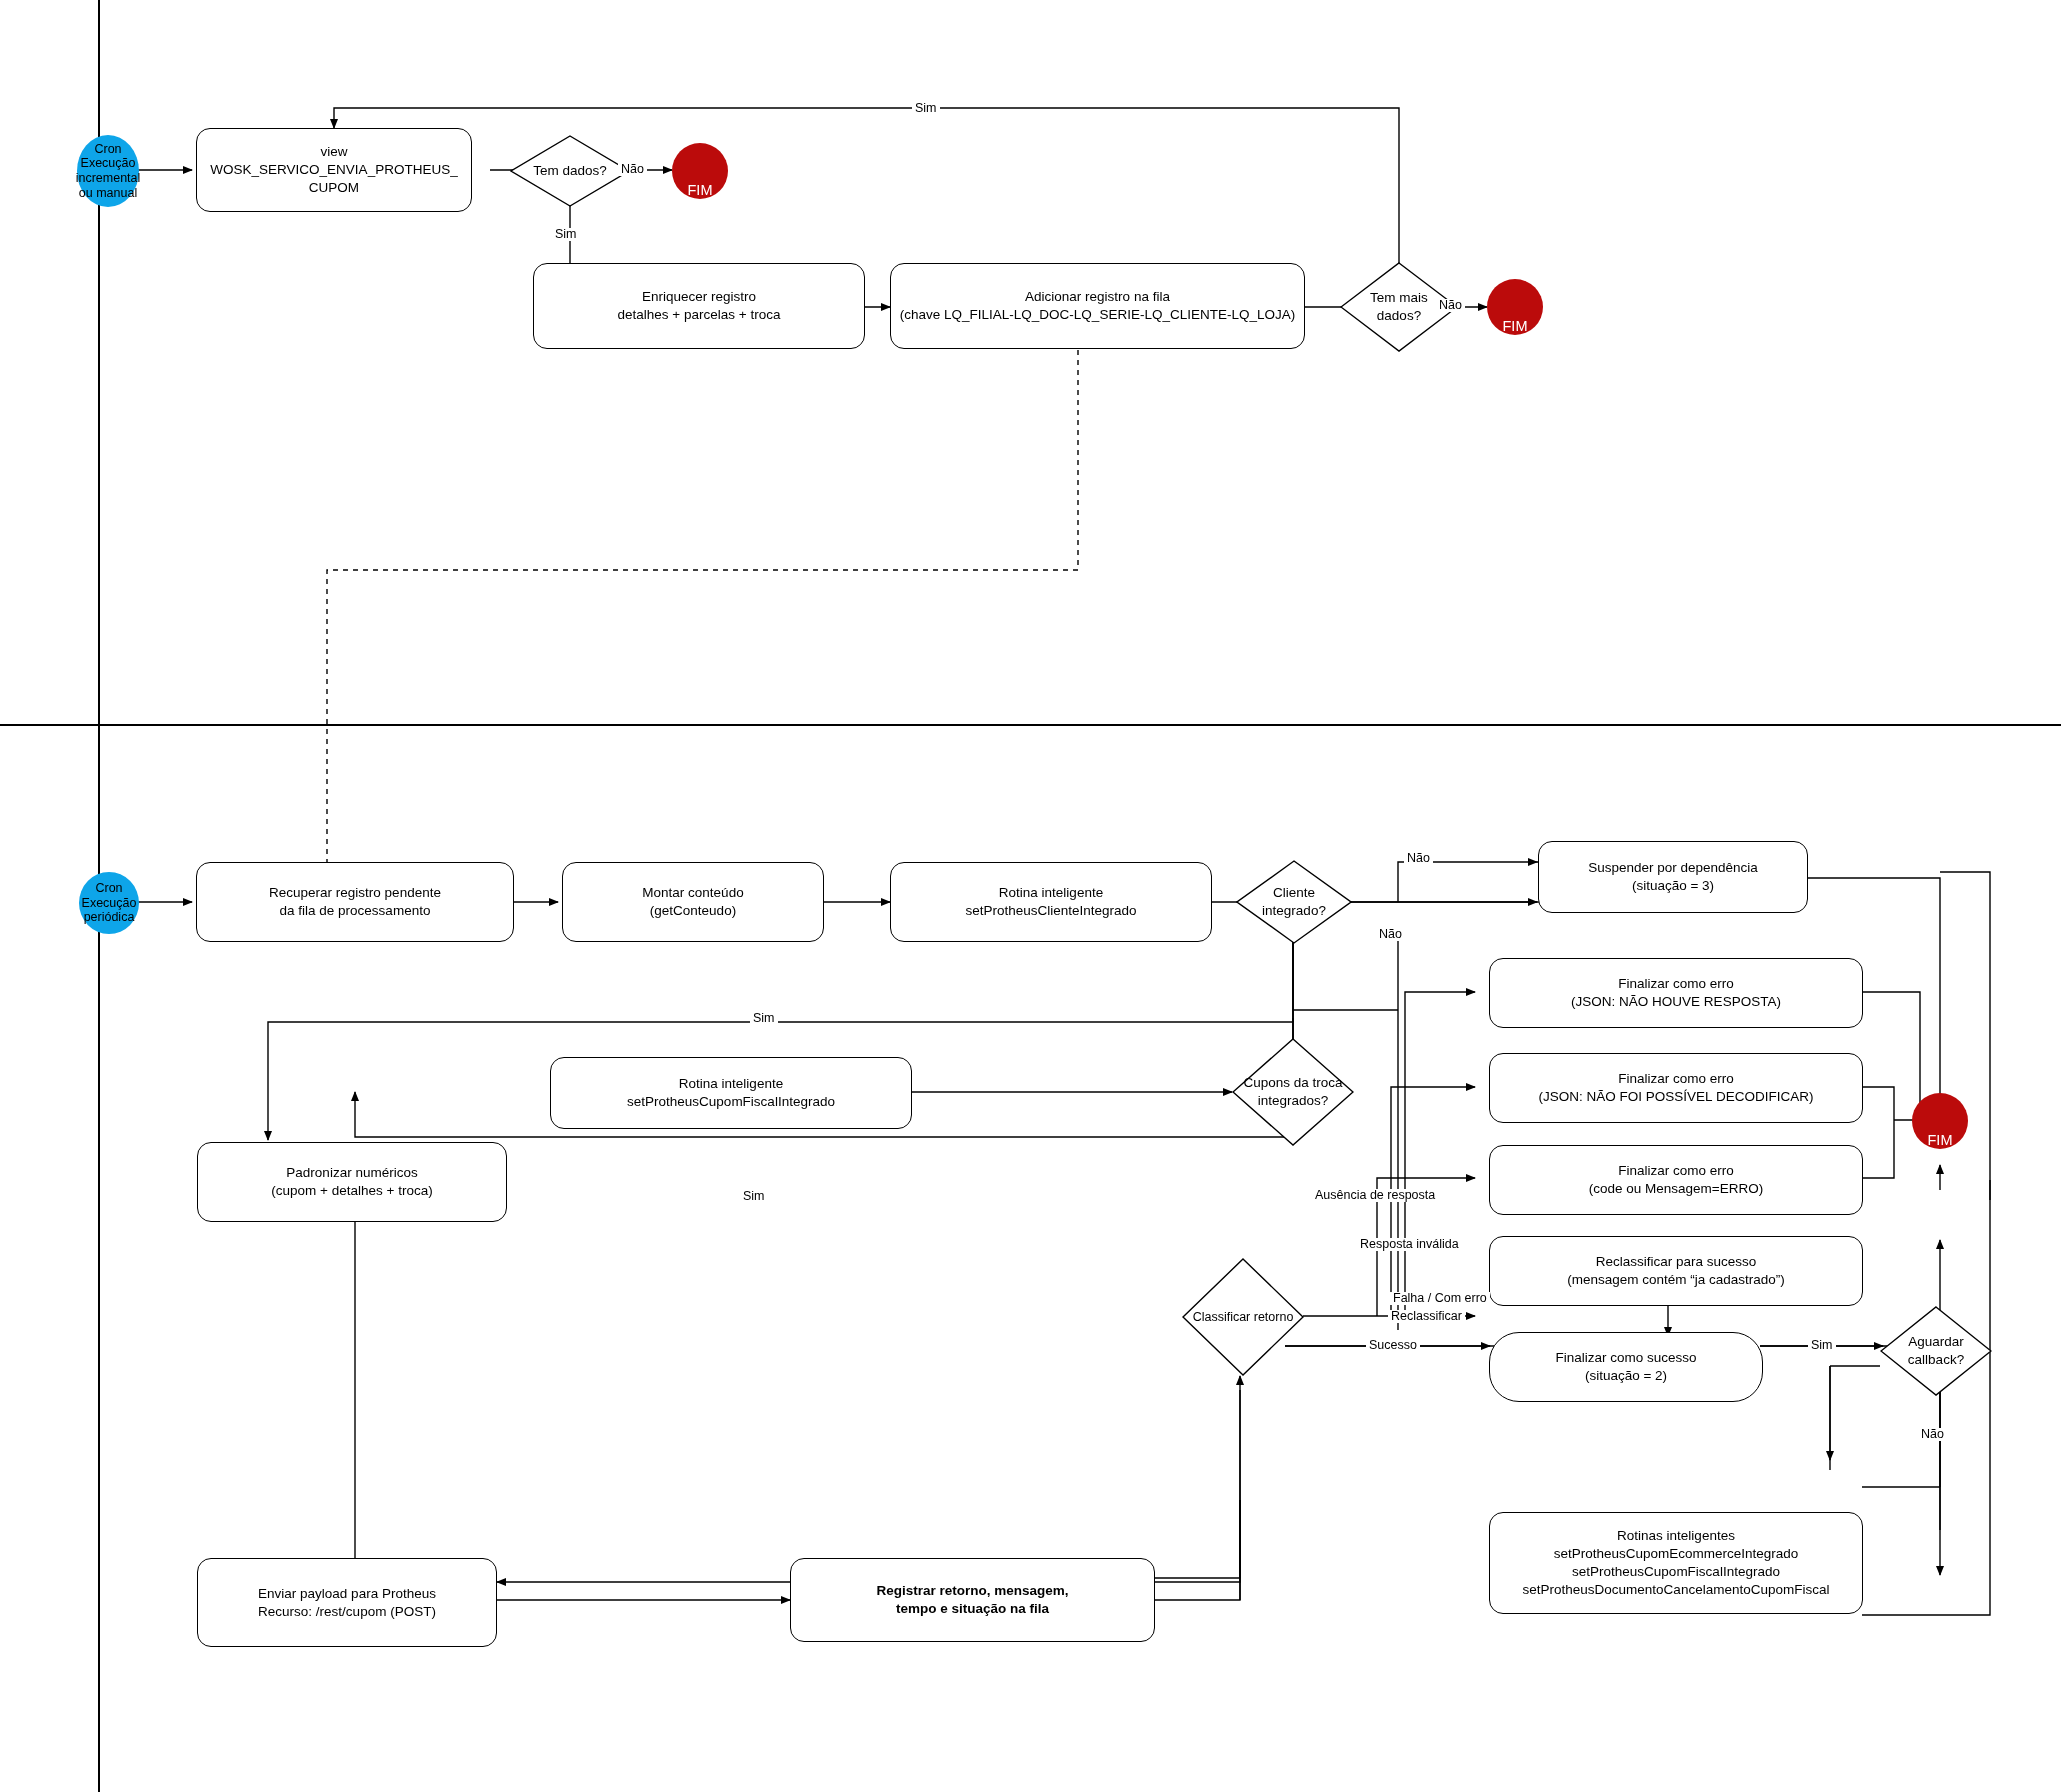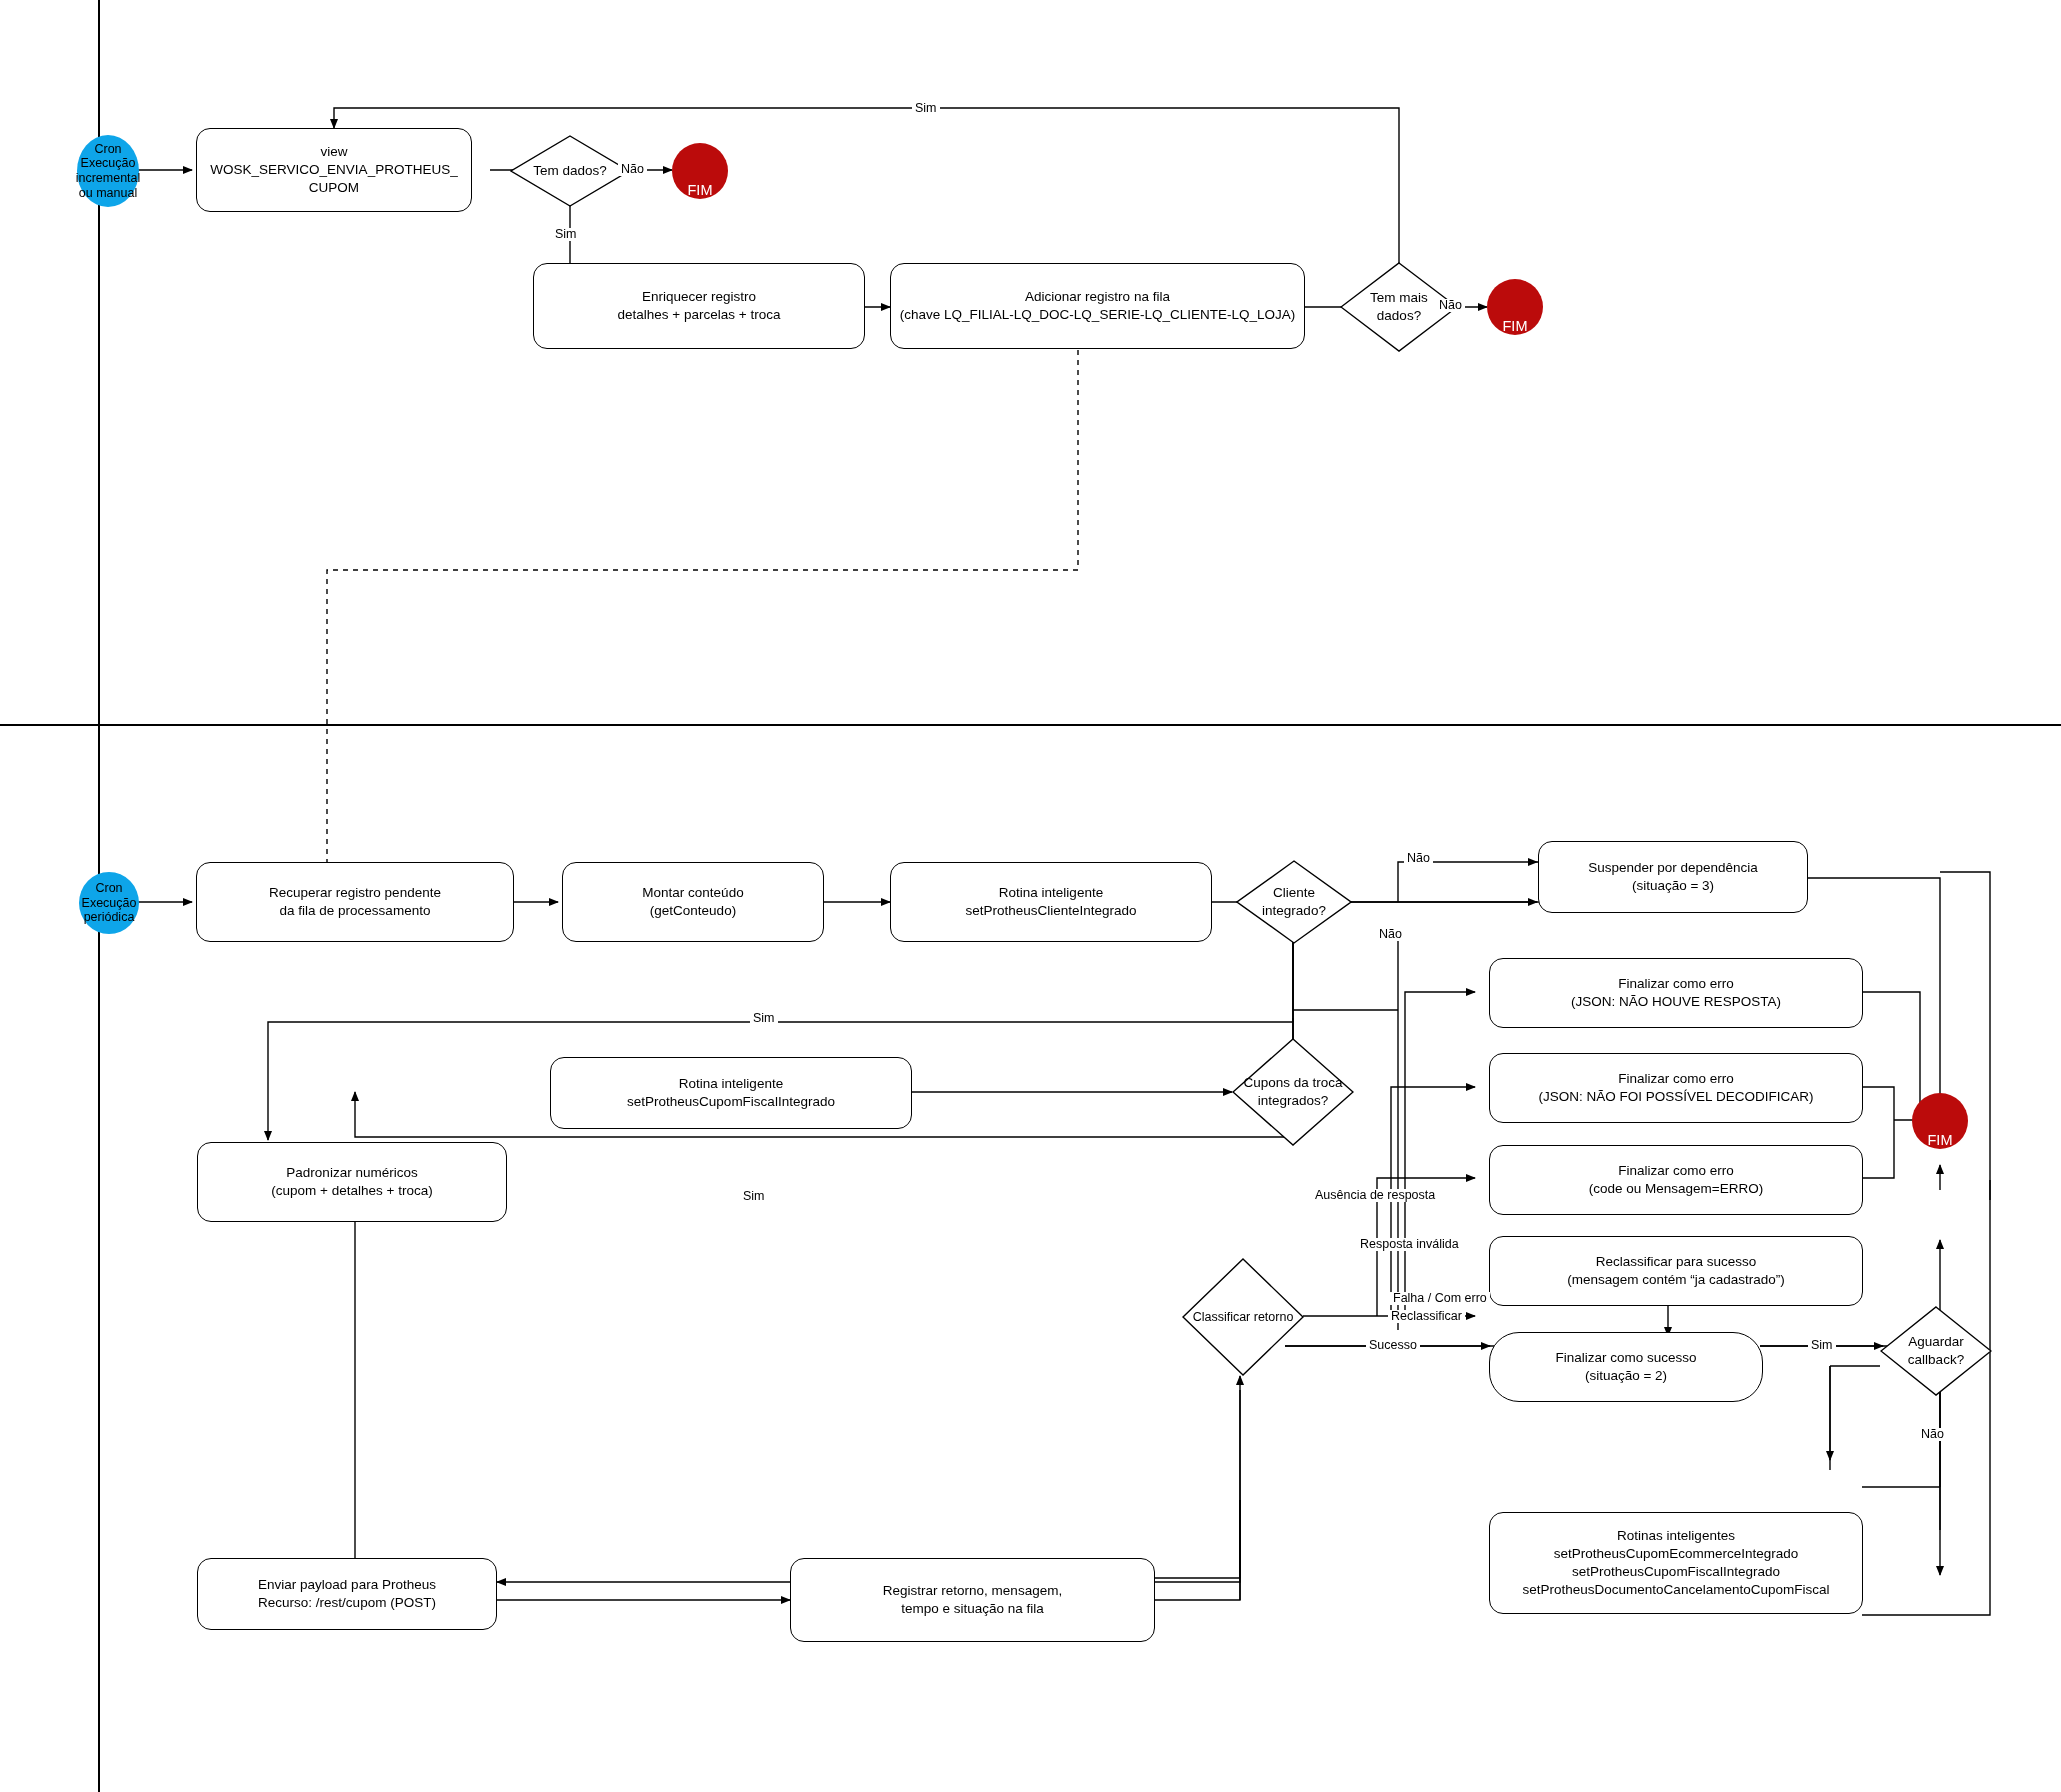--- a/index.html
+++ b/index.html
@@ -233,26 +233,26 @@
       </svg>
     <span class="txt">Cupons da troca
 integrados?</span>
   </div>
 
   <div class="node proc" style="left:197px;top:1142px;width:310px;height:80px;">
     <span class="txt">Padronizar numéricos
 (cupom + detalhes + troca)</span>
   </div>
 
-  <div class="node proc" style="left:197px;top:1558px;width:300px;height:72px;">
+  <div class="node proc" style="left:197px;top:1558px;width:300px;height:89px;">
     <span class="txt">Enviar payload para Protheus
 Recurso: /rest/cupom (POST)</span>
   </div>
 
-  <div class="node proc" style="left:790px;top:1558px;width:365px;height:84px;">
+  <div class="node proc" style="left:790px;top:1558px;width:365px;height:84px;font-weight:bold;">
     <span class="txt">Registrar retorno, mensagem,
 tempo e situação na fila</span>
   </div>
 
   <div class="node dia" style="left:1182px;top:1258px;width:122px;height:118px;">
     <svg class="dshape" viewBox="0 0 122 118" preserveAspectRatio="none">
         <polygon points="61,1 121,59 61,117 1,59" fill="#fff" stroke="#000" stroke-width="1.4"></polygon>
       </svg>
     <span class="txt" style="font-size:12.5px;">Classificar retorno</span>
   </div>

